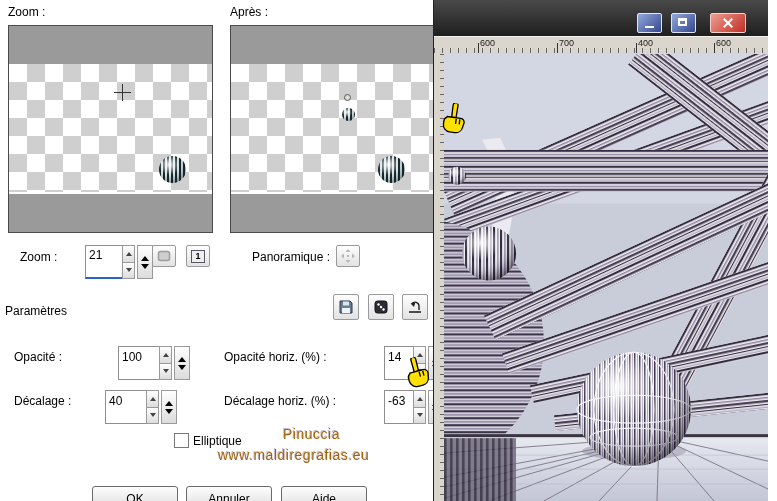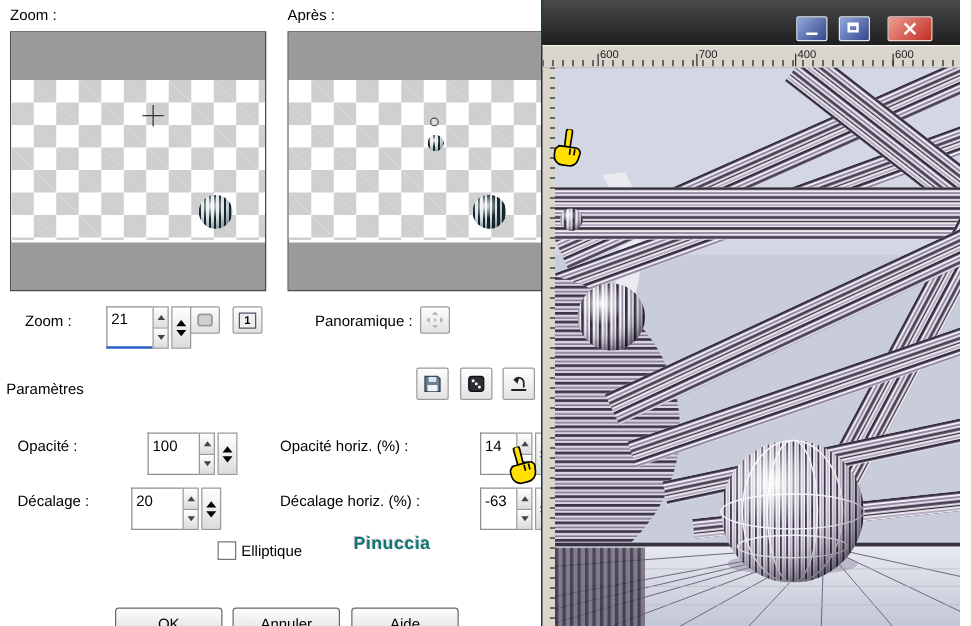--- a/index.html
+++ b/index.html
@@ -47,21 +47,21 @@
   .one-icon{font-size:9px;font-weight:bold;border:1px solid #556;padding:0 3px 1px;background:#eee;}
 
   .combo{position:absolute;left:97px;top:295px;width:222px;height:25px;border:1px solid #2a62c9;
          background:#fff;display:flex;align-items:center;box-sizing:border-box;}
   .combo .val{flex:1;padding-left:5px;font-size:12px;white-space:nowrap;overflow:hidden;}
   .combo .drop{width:17px;height:100%;background:linear-gradient(#dce8fc,#9dc1f7);border-left:1px solid #7aa2e8;
          display:flex;align-items:center;justify-content:center;}
   .combo .drop .tri-dn{border-top-color:#1a3e6e;}
 
   .cb{position:absolute;left:174px;top:433px;width:13px;height:13px;border:1px solid #777;background:#fff;}
-  .wmark{position:absolute;font-weight:bold;color:#0f766e;letter-spacing:.5px;
+  .wmark{position:absolute;font-weight:normal;color:#a16207;letter-spacing:.5px;
          text-shadow:1px 1px 0 rgba(255,255,255,.95),-1px -1px 0 rgba(90,60,120,.35);}
   .pbtn{position:absolute;top:486px;width:86px;height:24px;border:1px solid #6a6a6a;border-radius:3px;
         background:linear-gradient(#fdfdfd,#dedede);font-size:12px;text-align:center;line-height:22px;
         font-family:"Liberation Sans",sans-serif;}
 
   .hand{position:absolute;width:27px;height:31px;z-index:50;pointer-events:none;}
 
   
   .image-window{position:absolute;left:433px;top:0;width:334px;height:501px;background:#0c4a6e;border-left:1px solid #222;}
   .titlebar{position:absolute;left:0;top:0;right:0;height:36px;background:linear-gradient(#4a4a4a,#1e1e1e);}
@@ -212,21 +212,21 @@
           </div>
       </div>
       <div class="meter">
         <span class="tri-up"></span>
         <span class="tri-dn"></span>
       </div>
     </div>
 
     <span class="lbl" style="left:14px;top:394px">Décalage :</span>
     <div class="numfield" style="left:105px;top:390px">
-      <div class="numbox" style="width:34px">20</div>
+      <div class="numbox" style="width:34px">40</div>
       <div class="spin">
         <div>
             <span class="tri-up"></span>
           </div>
         <div>
             <span class="tri-dn"></span>
           </div>
       </div>
       <div class="meter">
         <span class="tri-up"></span>
@@ -248,20 +248,21 @@
       <div class="meter">
         <span class="tri-up"></span>
         <span class="tri-dn"></span>
       </div>
     </div>
 
     <div class="cb"></div>
     <span class="lbl" style="left:193px;top:434px">Elliptique</span>
 
     <span class="wmark" style="left:283px;top:426px;font-size:14px">Pinuccia</span>
+    <span class="wmark" style="left:218px;top:447px;font-size:14px">www.maldiregrafias.eu</span>
 
     <button class="pbtn" style="left:92px">OK</button>
     <button class="pbtn" style="left:186px">Annuler</button>
     <button class="pbtn" style="left:281px">Aide</button>
 
     <div class="hand" style="left:403px;top:357px;transform:rotate(-15deg)">
       <svg width="27" height="31" viewBox="0 0 24 28">
           <use href="#hand"></use>
         </svg>
     </div>

